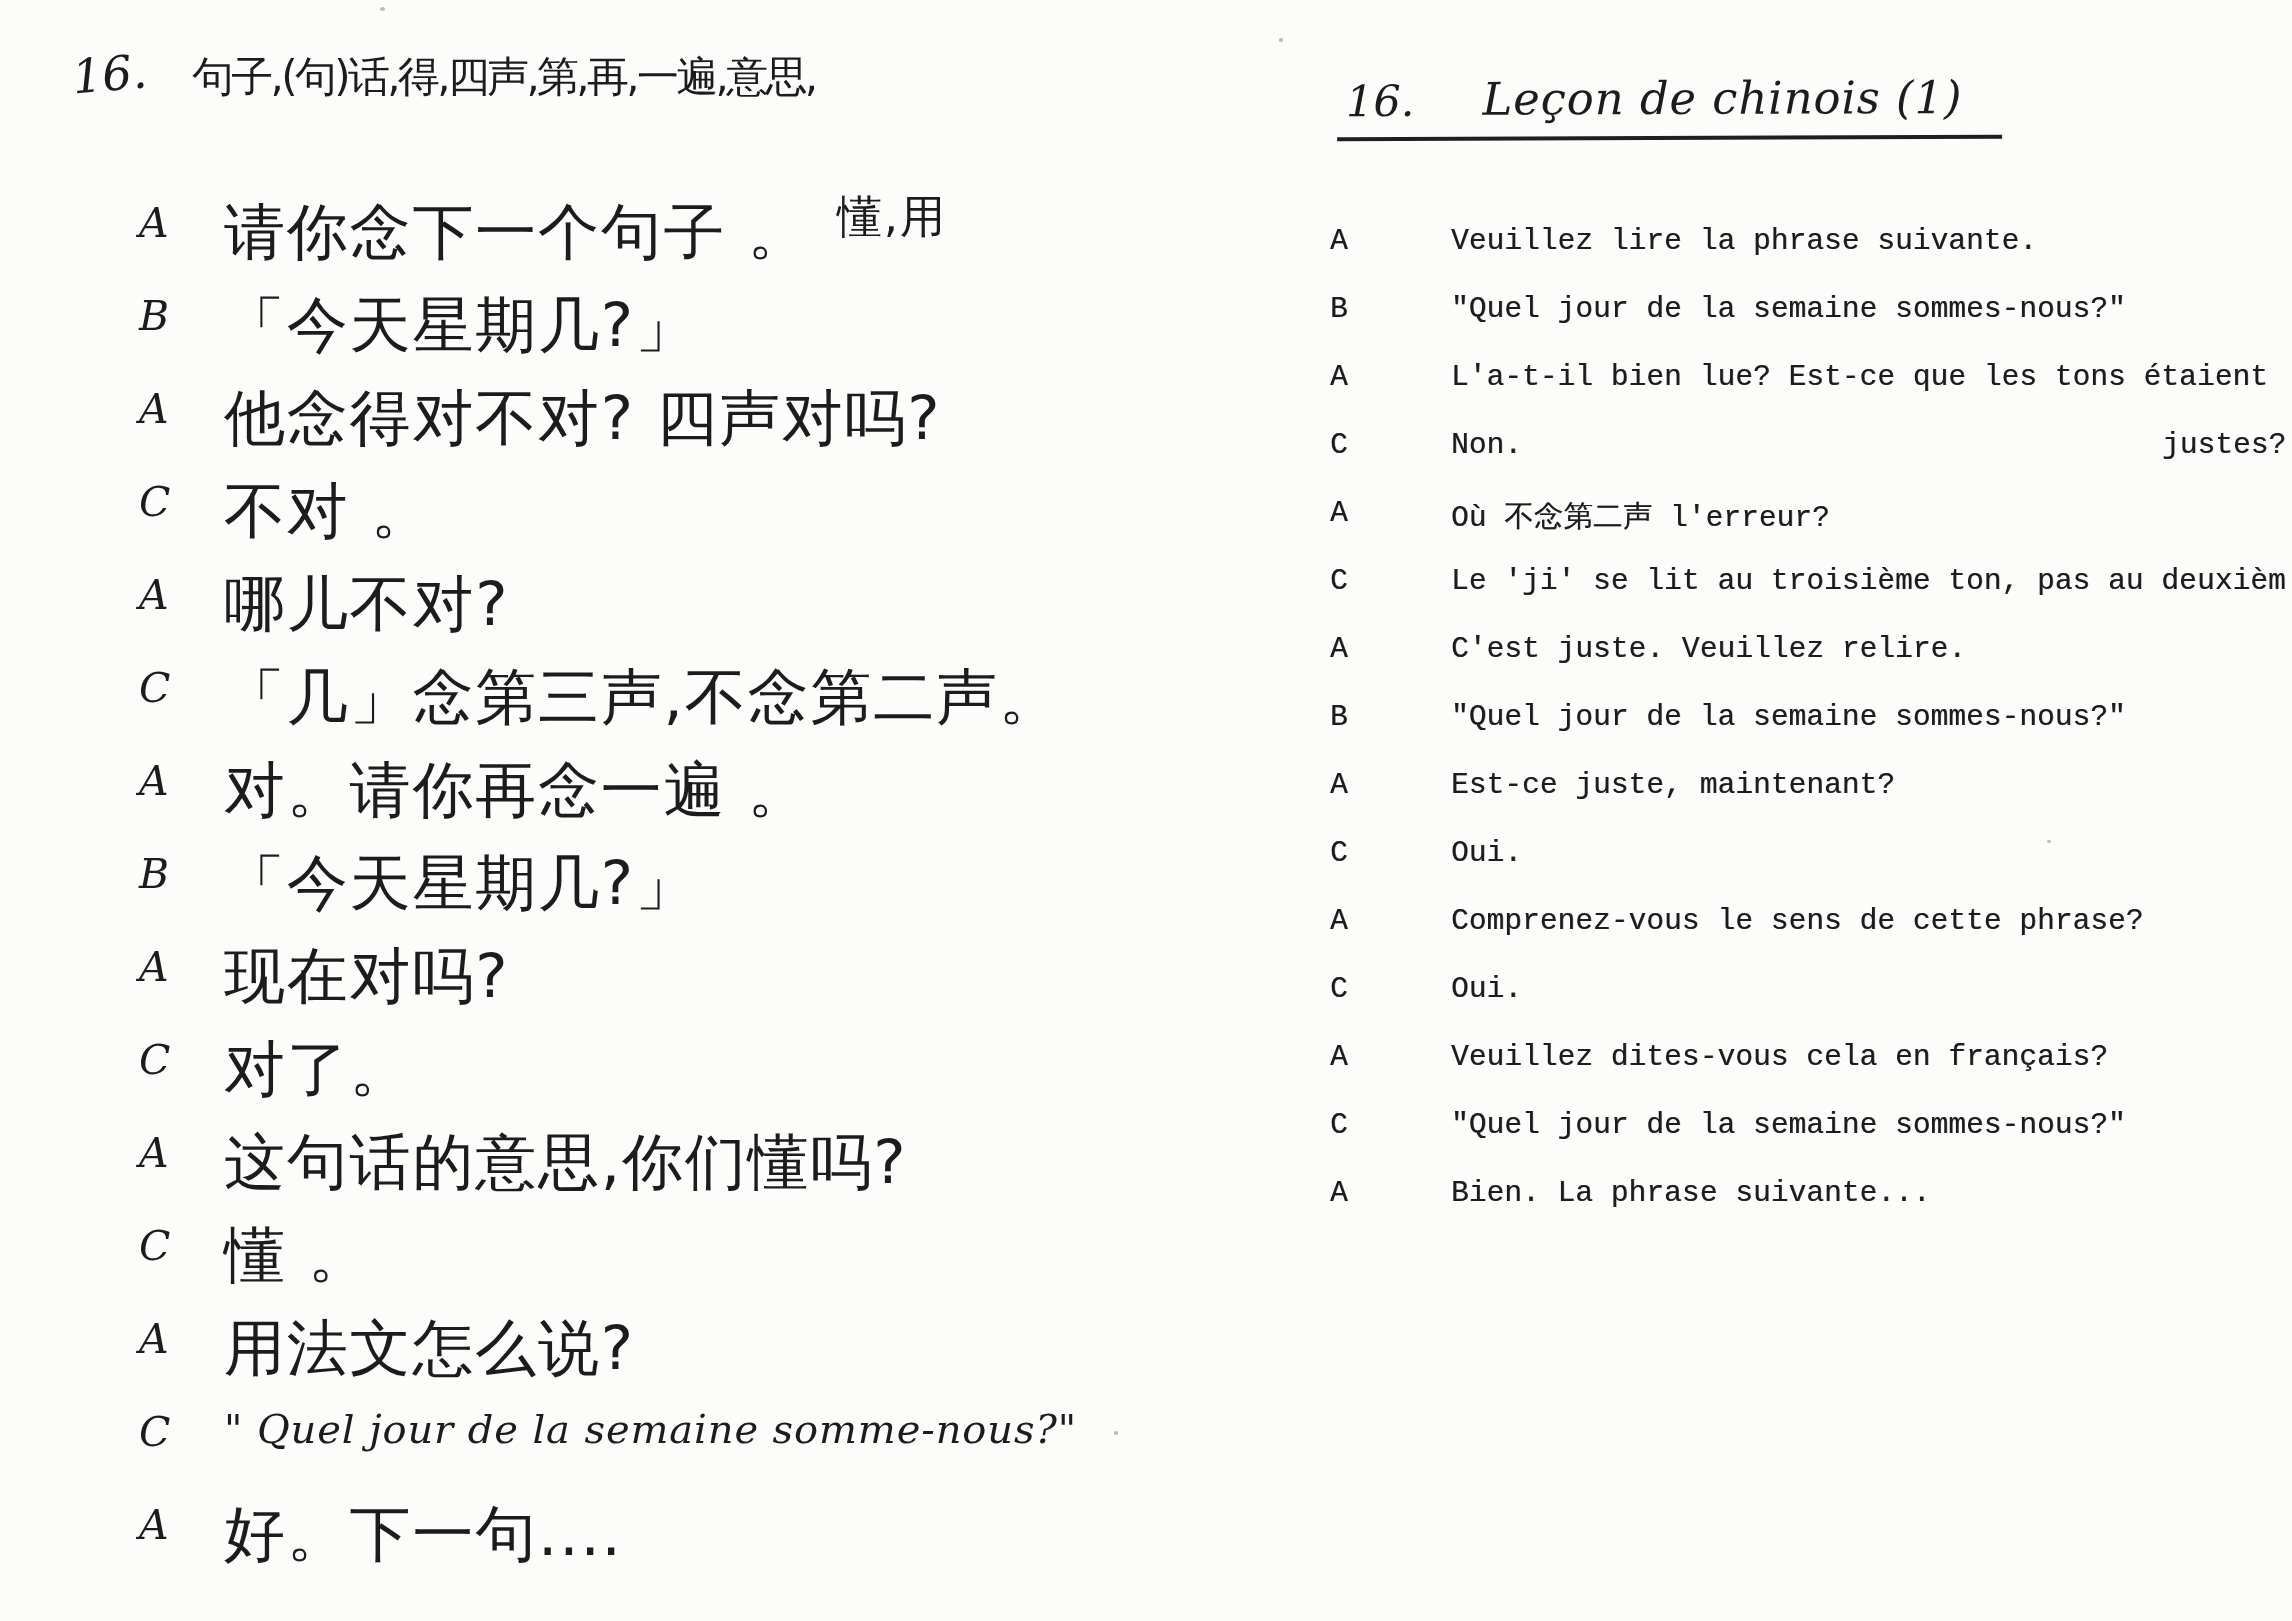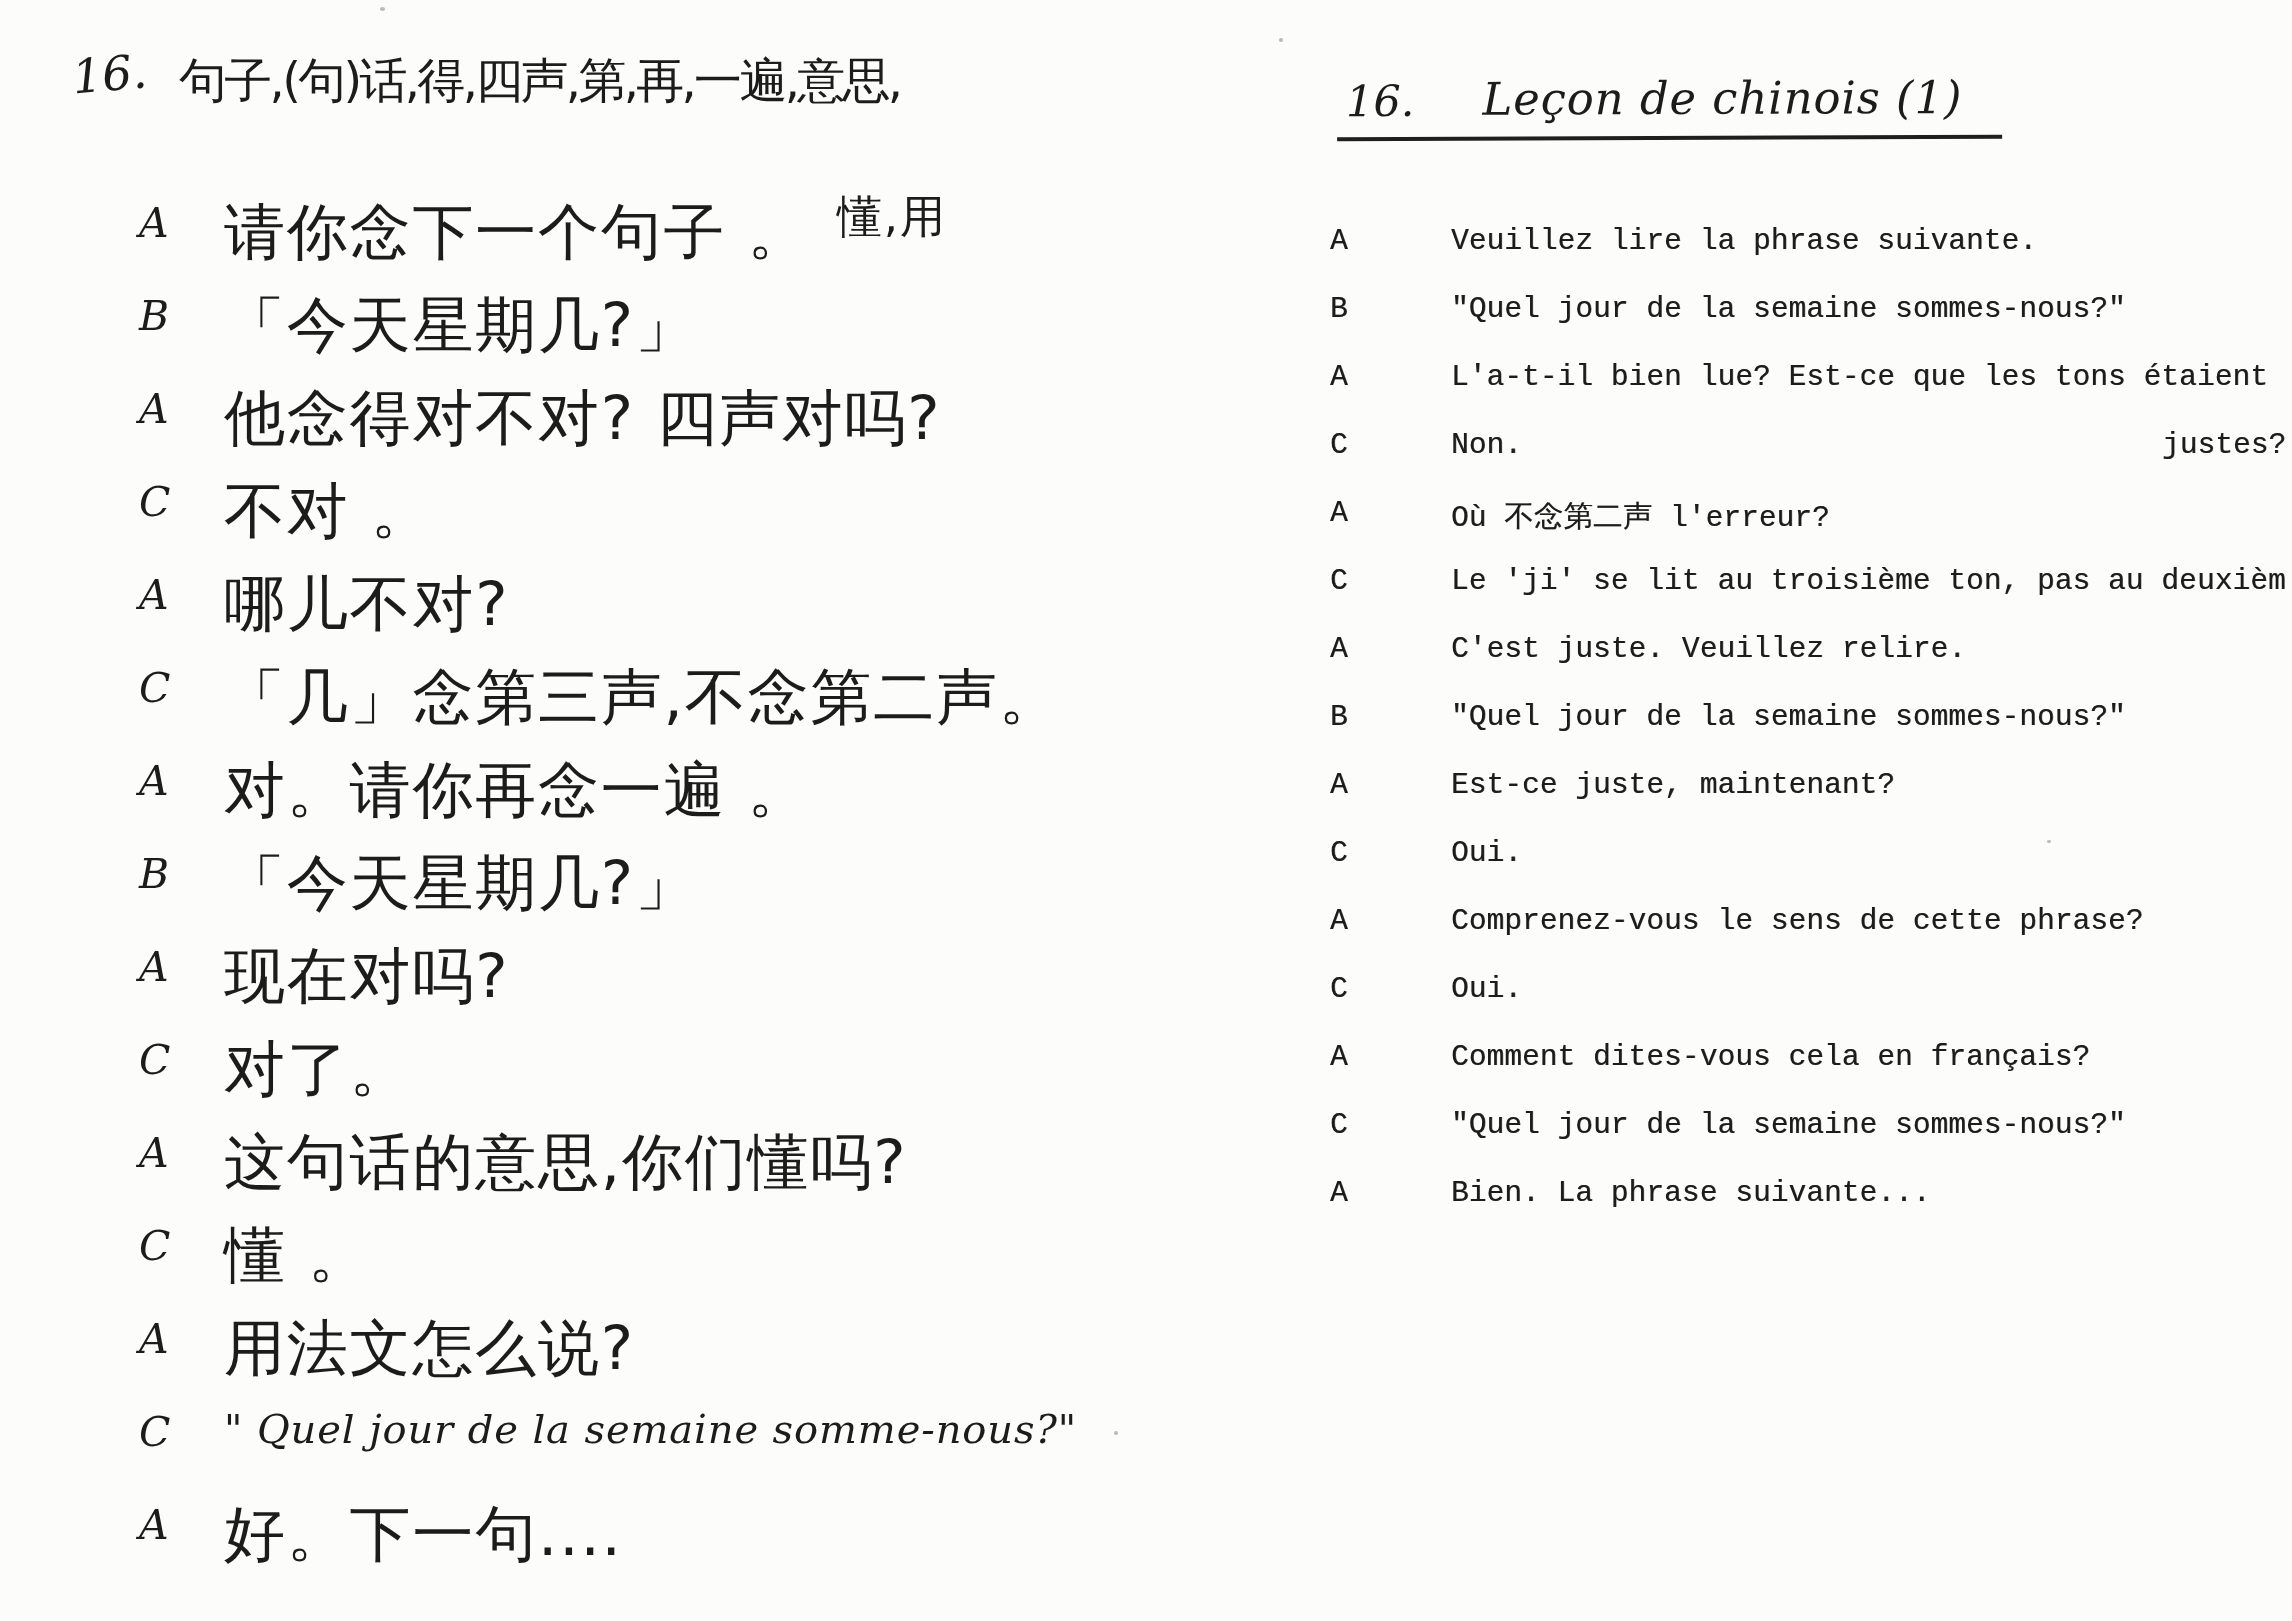--- a/index.html
+++ b/index.html
@@ -6,21 +6,21 @@
   html, body { background:#e9e9e9; }
   .page {
     position:relative; width:2293px; height:1622px;
     background:#fcfcfa; color:#1c1c1c; overflow:hidden;
     font-family:"DejaVu Sans", sans-serif;
   }
 
   
   .l-header { position:absolute; left:72px; top:45px; display:flex; align-items:flex-start; white-space:nowrap; }
   .l-num { font-family:"DejaVu Serif", serif; font-style:italic; font-size:47px; width:107px; transform:rotate(-5deg); }
-  .l-vocab { font-size:48px; letter-spacing:-2.7px; padding-top:3.6px; }
+  .l-vocab { font-size:42px; letter-spacing:-2.7px; padding-top:3.6px;margin-left:13px; }
   .l-overflow { position:absolute; left:837px; top:158px; font-size:45px; letter-spacing:1.8px;margin-top:29px; }
 
   .l-dialogue { position:absolute; left:139px; top:192px; }
   .l-row { height:93px; display:flex; align-items:flex-start; white-space:nowrap; }
   .l-row .spk {
     width:85px; flex:0 0 85px; font-family:"DejaVu Serif", serif; font-style:italic;
     font-size:41px; padding-top:7.2px;
   }
   .l-row .txt { font-size:61px; letter-spacing:1.8px; }
   .l-row .txt.hand-latin {
@@ -144,21 +144,21 @@
       <div class="r-row"><span class="spk">A</span><span class="txt">L'a-t-il bien lue? Est-ce que les tons étaient</span></div>
       <div class="r-row"><span class="spk">C</span><span class="txt">Non.</span><span class="txt-right">justes?</span></div>
       <div class="r-row"><span class="spk">A</span><span class="txt">Où 不念第二声 l'erreur?</span></div>
       <div class="r-row"><span class="spk">C</span><span class="txt">Le 'ji' se lit au troisième ton, pas au deuxièm</span></div>
       <div class="r-row"><span class="spk">A</span><span class="txt">C'est juste. Veuillez relire.</span></div>
       <div class="r-row"><span class="spk">B</span><span class="txt">"Quel jour de la semaine sommes-nous?"</span></div>
       <div class="r-row"><span class="spk">A</span><span class="txt">Est-ce juste, maintenant?</span></div>
       <div class="r-row"><span class="spk">C</span><span class="txt">Oui.</span></div>
       <div class="r-row"><span class="spk">A</span><span class="txt">Comprenez-vous le sens de cette phrase?</span></div>
       <div class="r-row"><span class="spk">C</span><span class="txt">Oui.</span></div>
-      <div class="r-row"><span class="spk">A</span><span class="txt">Comment dites-vous cela en français?</span></div>
+      <div class="r-row"><span class="spk">A</span><span class="txt">Veuillez dites-vous cela en français?</span></div>
       <div class="r-row"><span class="spk">C</span><span class="txt">"Quel jour de la semaine sommes-nous?"</span></div>
       <div class="r-row"><span class="spk">A</span><span class="txt">Bien. La phrase suivante...</span></div>
     </div>
   </section>
 
   <span class="speck s1"></span>
   <span class="speck s2"></span>
   <span class="speck s3"></span>
   <span class="speck s4"></span>
 </div>

